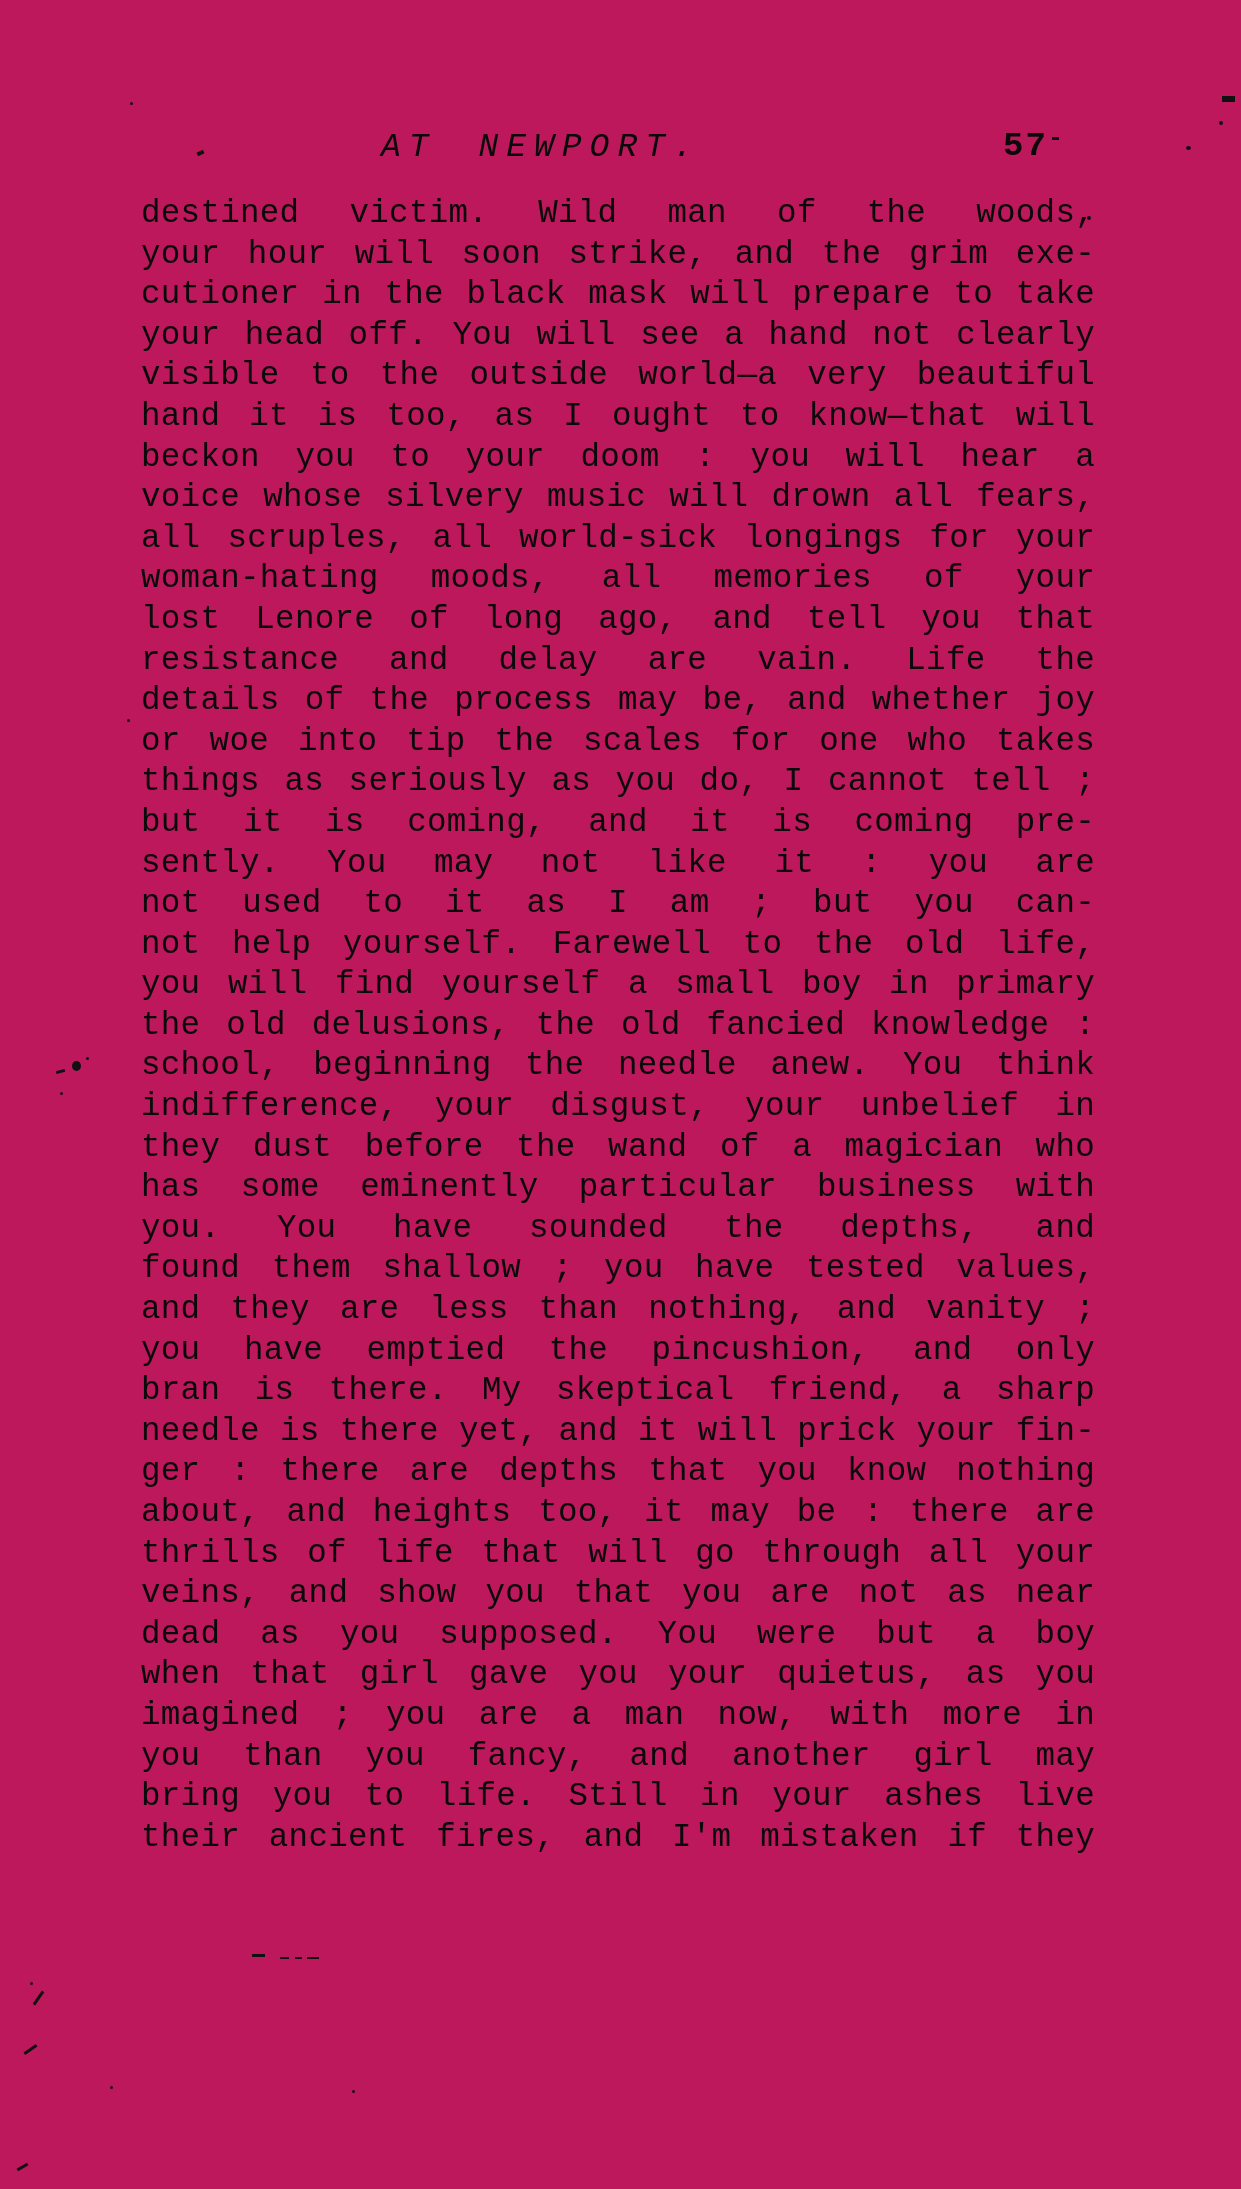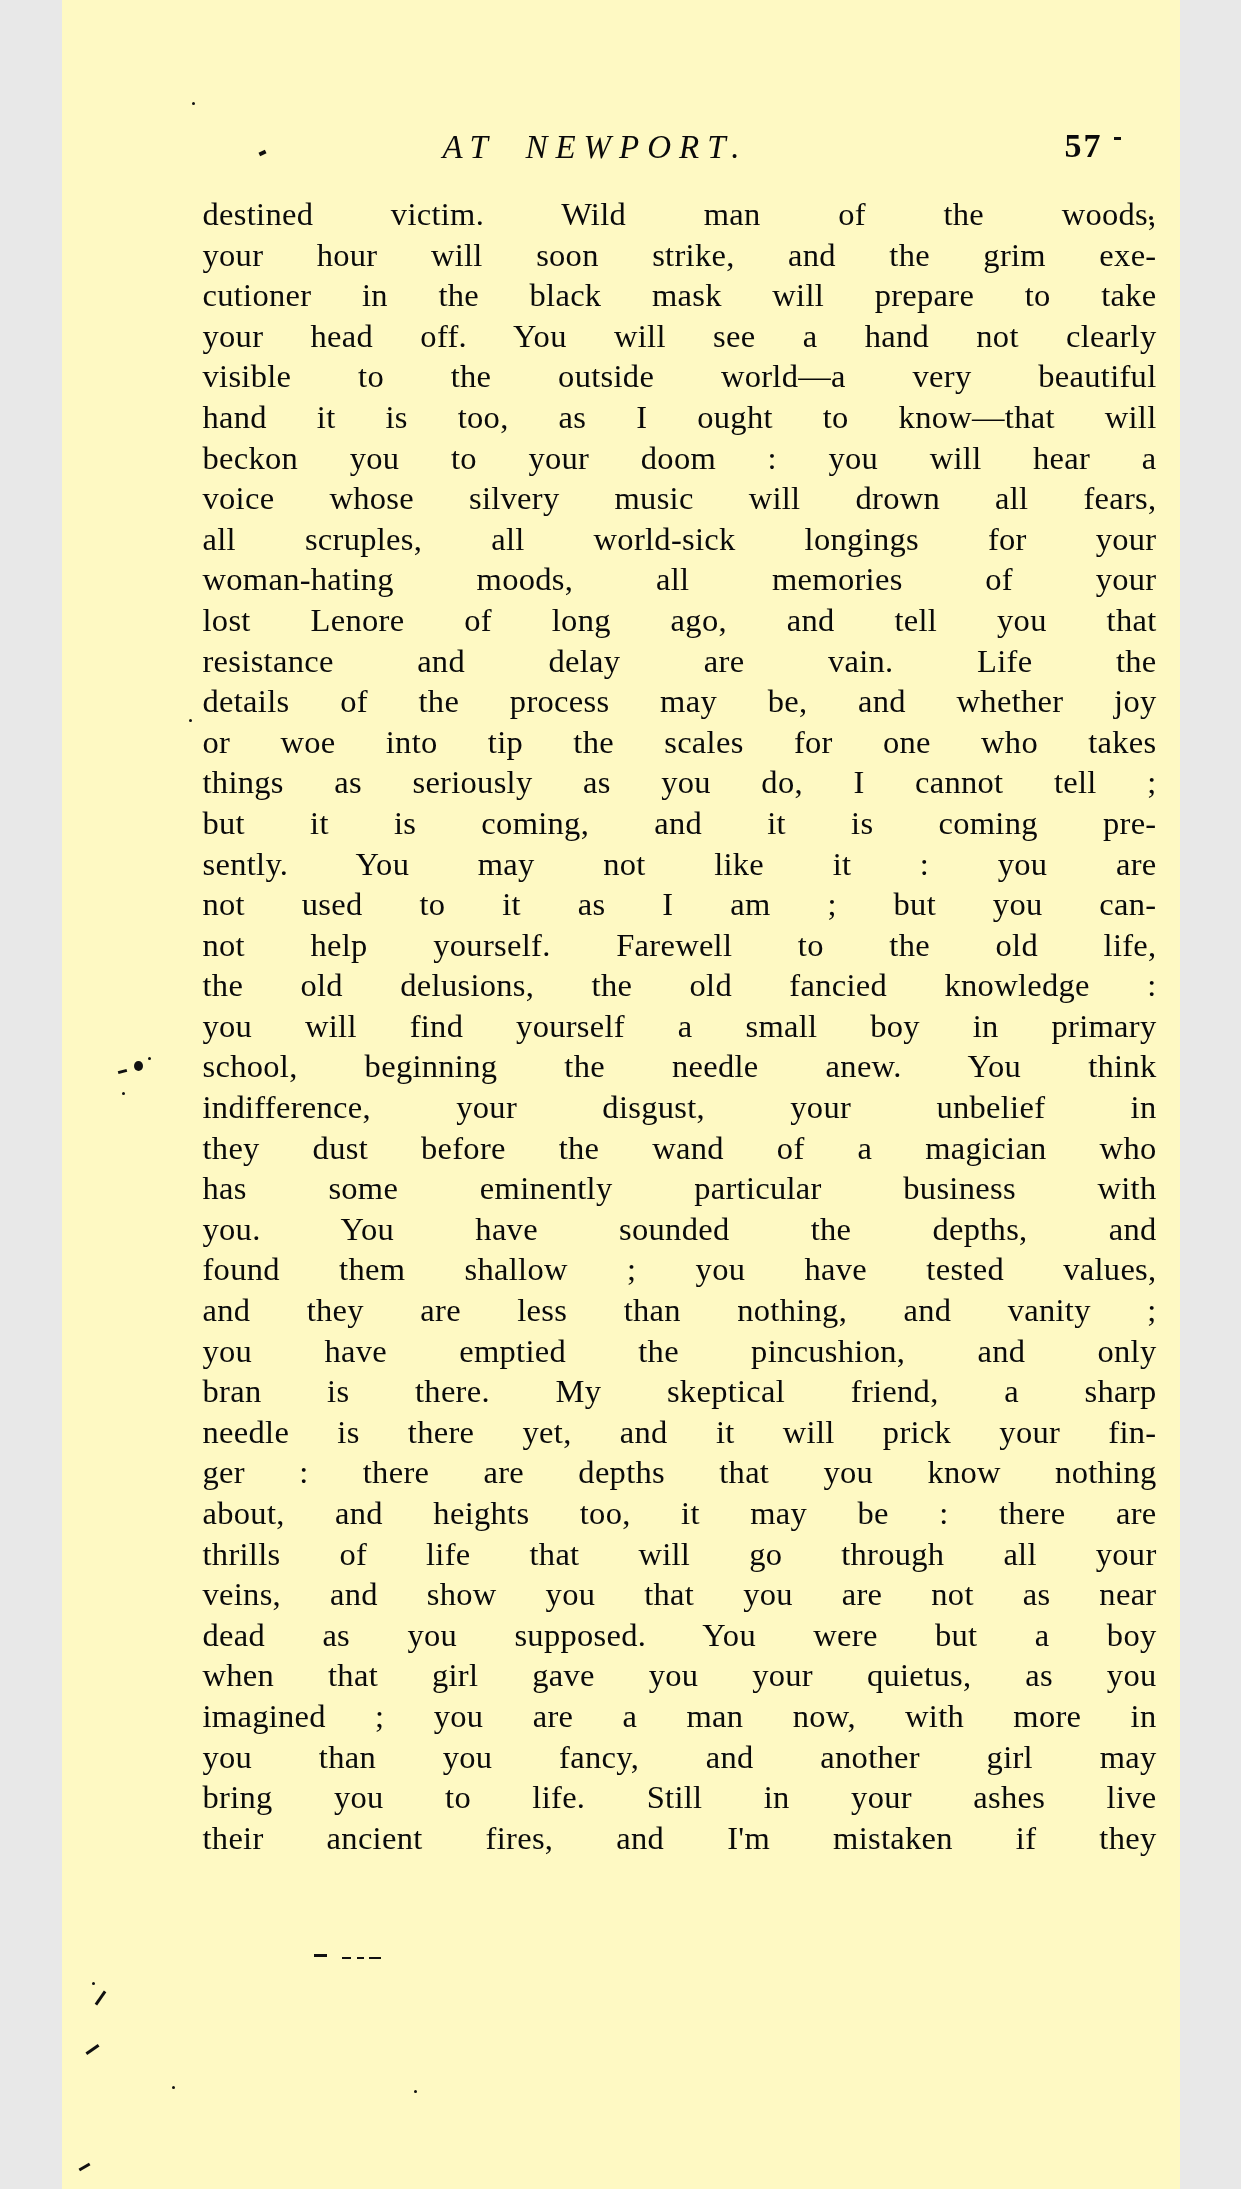--- a/index.html
+++ b/index.html
@@ -1,23 +1,23 @@
 <!DOCTYPE html>
 <html><head>
 <meta charset="utf-8">
 <style>
   html, body { margin: 0; padding: 0; background: #e8e8e8; }
   .page {
     position: relative;
-    width: 1118px;
+    width: 1241px;
     height: 2189px;
     margin: 0 auto;
-    background: #fef9c3;
+    background: #be185d;
     color: #0a0a0a;
-    font-family: Liberation Serif, serif;
+    font-family: Liberation Mono, monospace;
     overflow: hidden;
   }
   .running-head {
     position: absolute;
     left: 381px;
     top: 129px;
     font-style: italic;
     font-size: 33px;
     letter-spacing: 8px;
     word-spacing: 14px;
@@ -77,22 +77,22 @@
       <div class="line">woman-hating moods, all memories of your</div>
       <div class="line">lost Lenore of long ago, and tell you that</div>
       <div class="line">resistance and delay are vain.  Life the</div>
       <div class="line">details of the process may be, and whether joy</div>
       <div class="line">or woe into tip the scales for one who takes</div>
       <div class="line">things as seriously as you do, I cannot tell ;</div>
       <div class="line">but it is coming, and it is coming pre-</div>
       <div class="line">sently.  You may not like it : you are</div>
       <div class="line">not used to it as I am ; but you can-</div>
       <div class="line">not help yourself.  Farewell to the old life,</div>
+      <div class="line">you will find yourself a small boy in primary</div>
       <div class="line">the old delusions, the old fancied knowledge :</div>
-      <div class="line">you will find yourself a small boy in primary</div>
       <div class="line">school, beginning the needle anew.  You think</div>
       <div class="line">indifference, your disgust, your unbelief in</div>
       <div class="line">they dust before the wand of a magician who</div>
       <div class="line">has some eminently particular business with</div>
       <div class="line">you.  You have sounded the depths, and</div>
       <div class="line">found them shallow ; you have tested values,</div>
       <div class="line">and they are less than nothing, and vanity ;</div>
       <div class="line">you have emptied the pincushion, and only</div>
       <div class="line">bran is there.  My skeptical friend, a sharp</div>
       <div class="line">needle is there yet, and it will prick your fin-</div>

